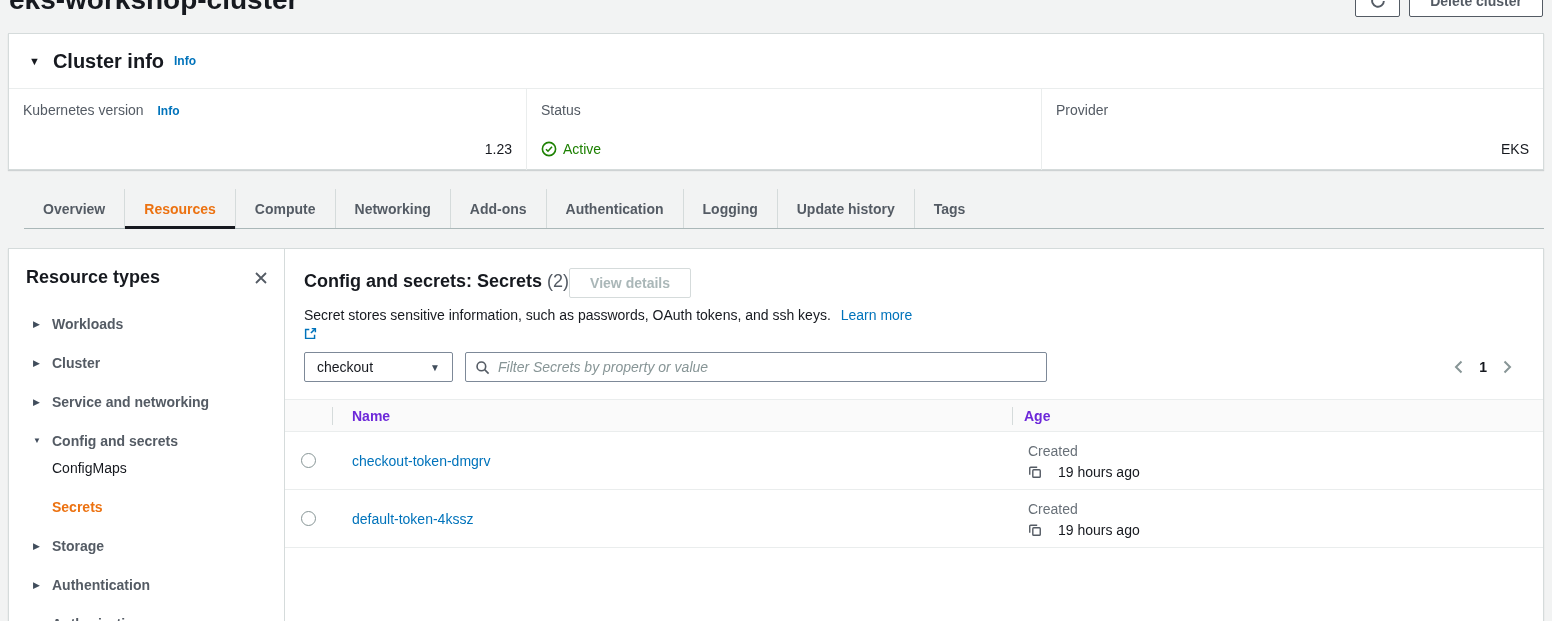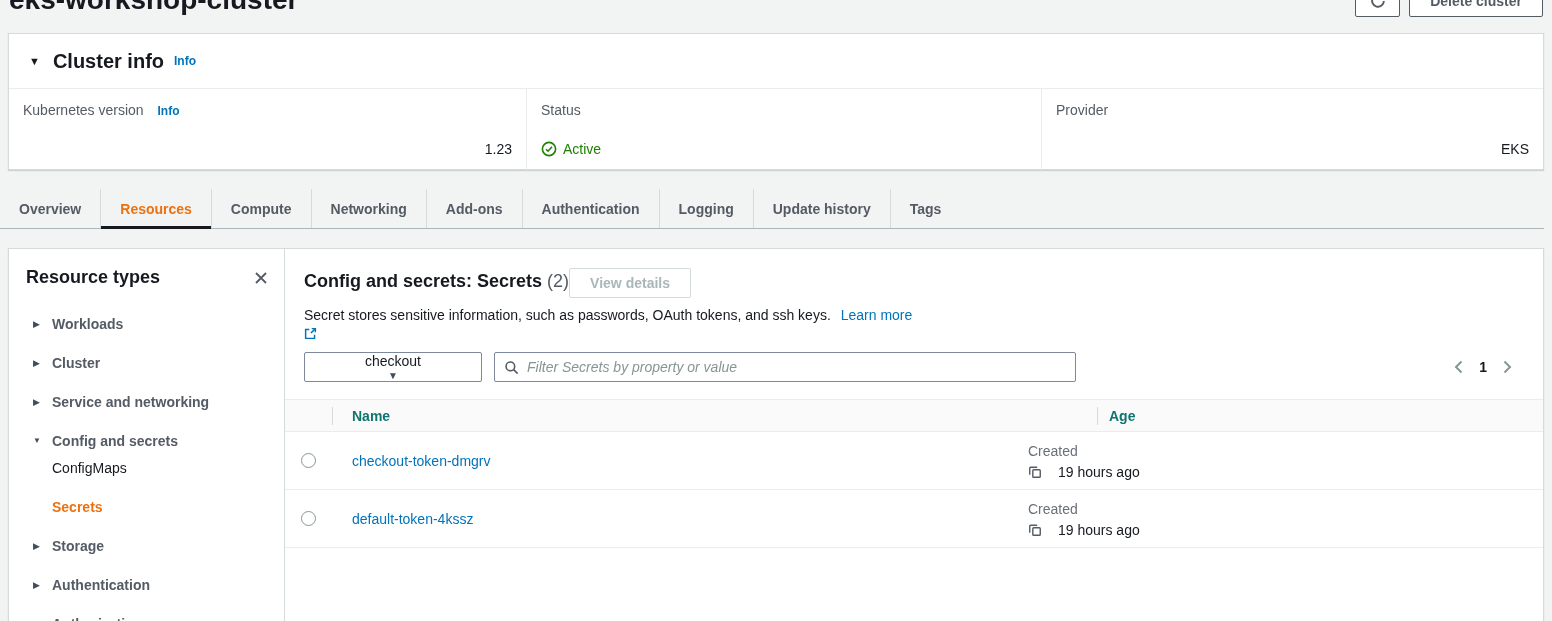--- a/index.html
+++ b/index.html
@@ -37,21 +37,21 @@
   .cluster-body { display:flex; height:81px; }
   .cluster-col { padding:13px 14px 0 14px; }
   .col-k8s { width:517px; }
   .col-status { width:515px; border-left:1px solid #eaeded; }
   .col-provider { flex:1; border-left:1px solid #eaeded; }
   .field-label { color:#545b64; font-size:14px; }
   .field-value { margin-top:23px; font-size:14px; color:#16191f;text-align:right; }
   .status-active { color:#1d8102; display:flex; align-items:center; gap:6px; }
 
   
-  .tabs { position:absolute; left:0; right:8px; top:189px; height:40px; display:flex; border-bottom:1px solid #aab7b8; }
+  .tabs { position:absolute; left:24px; right:8px; top:189px; height:40px; display:flex; border-bottom:1px solid #aab7b8; }
   .tab {
     padding:0 19px; display:flex; align-items:center;
     font-weight:700; color:#545b64; cursor:pointer; white-space:nowrap; position:relative;
   }
   .tab + .tab { border-left:1px solid #d5dbdb; }
   .tab.active { color:#ec7211; }
   .tab.active::after { content:""; position:absolute; left:0; right:0; bottom:-1px; height:3px; background:#16191f; }
 
   
   .content { position:absolute; left:8px; right:8px; top:248px; height:380px; display:flex;
@@ -76,45 +76,45 @@
   .main-head { display:flex; align-items:flex-start; justify-content:flex-start; min-height:30px; }
   .main-title { font-size:18px; font-weight:700; color:#16191f; line-height:26px; }
   .main-count { font-weight:400; color:#545b64; }
   .view-details { padding:0 20px; height:30px; }
   .desc-row { margin-top:7px; font-size:14px; color:#16191f; line-height:20px; }
   .learn-more { color:#0073bb; text-decoration:none; margin-left:6px; cursor:pointer; }
   .ext-icon { vertical-align:-2px; margin-left:4px; }
 
   .filter-row { margin-top:12px; display:flex; align-items:center; }
   .dropdown {
-    width:178px; height:30px; border:1px solid #7d8998; border-radius:2px; background:#fff;
-    display:flex; align-items:center; justify-content:space-between; padding:0 12px; cursor:pointer;flex-direction:column;
+    width:149px; height:30px; border:1px solid #7d8998; border-radius:2px; background:#fff;
+    display:flex; align-items:center; justify-content:space-between; padding:0 12px; cursor:pointer;
   }
   .dropdown-caret { font-size:10px; color:#414d5c; }
   .search-box {
     margin-left:12px; width:582px; height:30px; border:1px solid #7d8998; border-radius:2px; background:#fff;
     display:flex; align-items:center; padding:4px 9px;
   }
   .search-box input {
     border:none; outline:none; flex:1; margin-left:8px;
     font-family:inherit; font-size:14px; font-style:italic; color:#16191f;
   }
   .search-box input::placeholder { color:#879596; font-style:italic; }
   .pagination { margin-left:auto; display:flex; align-items:center; gap:15px; padding-right:14px; }
   .page-arrow { cursor:pointer; display:flex; align-items:center; }
   .page-num { font-weight:700; color:#16191f; cursor:pointer; }
 
   
   .table { margin:17px -16px 0 -19px; }
   .t-head { display:flex; height:33px; background:#fafafa; border-top:1px solid #eaeded; border-bottom:1px solid #eaeded; }
-  .th { font-weight:700; color:#0f766e; padding-top:8px; position:relative; }
+  .th { font-weight:700; color:#6d28d9; padding-top:8px; position:relative; }
   .th-tick::before { content:""; position:absolute; left:0; top:7px; height:18px; width:1px; background:#d5dbdb; }
   .col-select { width:47px; flex-shrink:0; }
   .col-name { flex:1; padding-left:20px; min-width:0; }
-  .col-age { width:446px; flex-shrink:0; padding-left:12px; }
+  .col-age { width:531px; flex-shrink:0; padding-left:12px; }
   .t-row { display:flex; height:58px; border-bottom:1px solid #eaeded; }
   .cell-select { width:47px; flex-shrink:0; display:flex; align-items:center; justify-content:center; }
   .radio { width:15px; height:15px; border:1px solid #879596; border-radius:50%; background:#fff; cursor:pointer; }
   .cell-name { flex:1; padding-left:20px; display:flex; align-items:center; min-width:0; }
   .cell-name a { color:#0073bb; text-decoration:none; cursor:pointer; }
   .cell-age { width:527px; flex-shrink:0; padding:10px 0 0 12px; }
   .age-created { color:#687078; line-height:18px; }
   .age-value { margin-top:4px; display:flex; align-items:center; gap:16px; color:#16191f; }
   svg { display:block; }
 </style>

